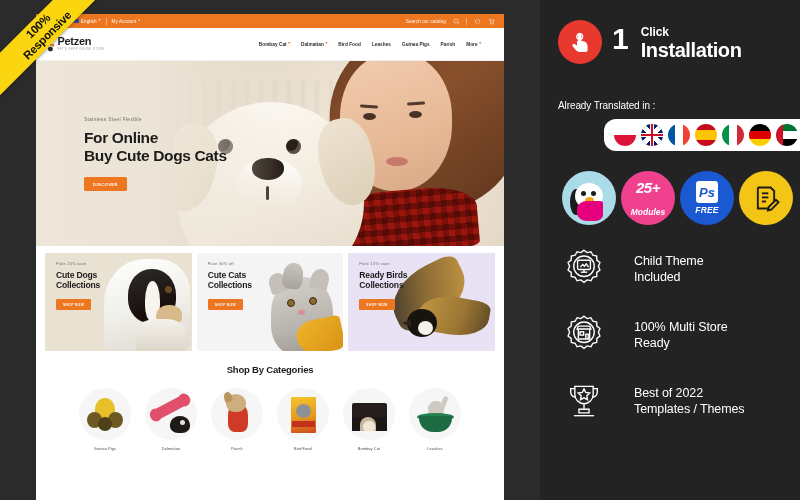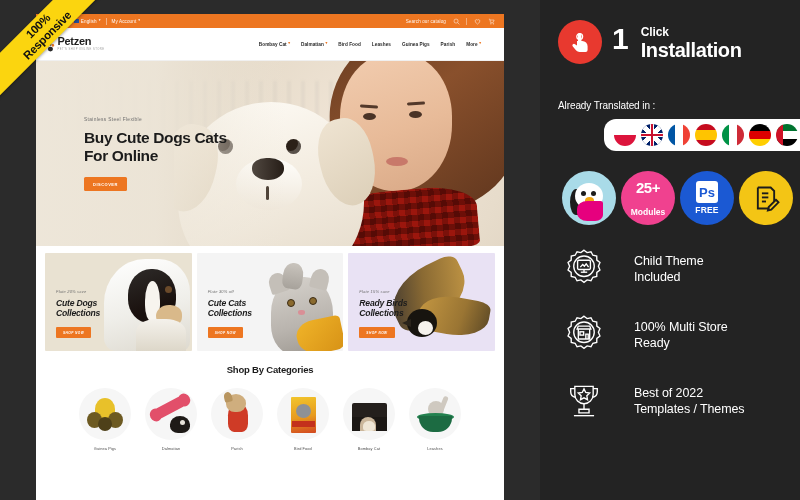--- a/index.html
+++ b/index.html
@@ -154,21 +154,21 @@
   }
 
   
   .promos { display: flex; gap: 5px; padding: 7px 9px 0 9px; background:#fff; }
   .promo {
     position: relative; flex: 1; height: 98px; overflow: hidden; border-radius: 1px;
   }
   .promo.dogs  { background: #e9e2d2; }
   .promo.cats  { background: #f4f4f4; }
   .promo.birds { background: #e9e2f4; }
-  .promo-copy { position: absolute; left: 11px; top: 36px; z-index: 3; font-style: italic; }
+  .promo-copy { position: absolute; left: 11px; top: 8px; z-index: 3; }
   .promo-kicker { font-size: 4px; color: #6f6f6f; letter-spacing: .2px; margin-bottom: 4px; }
   .promo-title {
     font-size: 8.6px; line-height: 1.18; font-weight: 700; color: #1c1c1c; letter-spacing: -.2px;
   }
   .promo-btn {
     margin-top: 9px; display: inline-block; background: #ed7621; color: #fff;
     font-size: 3.2px; font-weight: 700; letter-spacing: .45px; padding: 3.6px 7px; border-radius: 1px;
   }
   .promo-art { position: absolute; right: 0; bottom: 0; width: 96px; height: 98px; }
 
@@ -374,21 +374,21 @@
       linear-gradient(90deg, transparent 44%, #c8102e 44% 56%, transparent 56%),
       linear-gradient(0deg, transparent 44%, #c8102e 44% 56%, transparent 56%);
   }
   .flag.fr { background: linear-gradient(90deg, #0055a4 0 33%, #fff 33% 66%, #ef4135 66% 100%); }
   .flag.es { background: linear-gradient(180deg, #c60b1e 0 26%, #ffc400 26% 74%, #c60b1e 74% 100%); }
   .flag.it { background: linear-gradient(90deg, #009246 0 33%, #fff 33% 66%, #ce2b37 66% 100%); }
   .flag.de { background: linear-gradient(180deg, #000 0 33%, #dd0000 33% 66%, #ffce00 66% 100%); }
   .flag.ae { background: linear-gradient(180deg, #00732f 0 33%, #fff 33% 66%, #000 66% 100%); }
   .flag.ae:before { content:""; position:absolute; left:0; top:0; bottom:0; width:32%; background:#ce1126; }
 
-  .modules-row { margin-top: 20px; display: flex; align-items: flex-end; gap: 5px; padding-left: 4px; }
+  .modules-row { margin-top: 20px; display: flex; align-items: flex-end; gap: 5px; padding-left: 4px; font-style: italic; }
   .mod {
     width: 54px; height: 54px; border-radius: 50%; flex: 0 0 54px;
     display: flex; flex-direction: column; align-items: center; justify-content: center;
     line-height: 1;
   }
   .mod.presta { background: #a9dbe8; position: relative; overflow: hidden; }
   .mod.pink { background: #f0418f; }
   .mod.ps { background: #1b59d3; }
   .mod.yellow { background: #f3c515; }
   .mod-25 { font-size: 15px; font-weight: 700; color: #fff; letter-spacing: -.4px; }
@@ -525,22 +525,22 @@
           <div class="puppy-eye l"></div>
           <div class="puppy-eye r"></div>
           <div class="puppy-snout"></div>
           <div class="puppy-nose"></div>
           <div class="puppy-mouth"></div>
         </div>
         <div class="hero-fade"></div>
         <div class="hero-copy">
           <div class="hero-sub">Stainless Steel Flexible</div>
           <div class="hero-title">
+            <div>For Online</div>
             <div>Buy Cute Dogs Cats</div>
-            <div>For Online</div>
           </div>
           <div class="hero-btn">DISCOVER</div>
         </div>
       </div>
 
       <div class="promos">
         <div class="promo dogs">
           <div class="promo-art">
             <div class="towel"></div>
             <div class="dog-head"></div>

